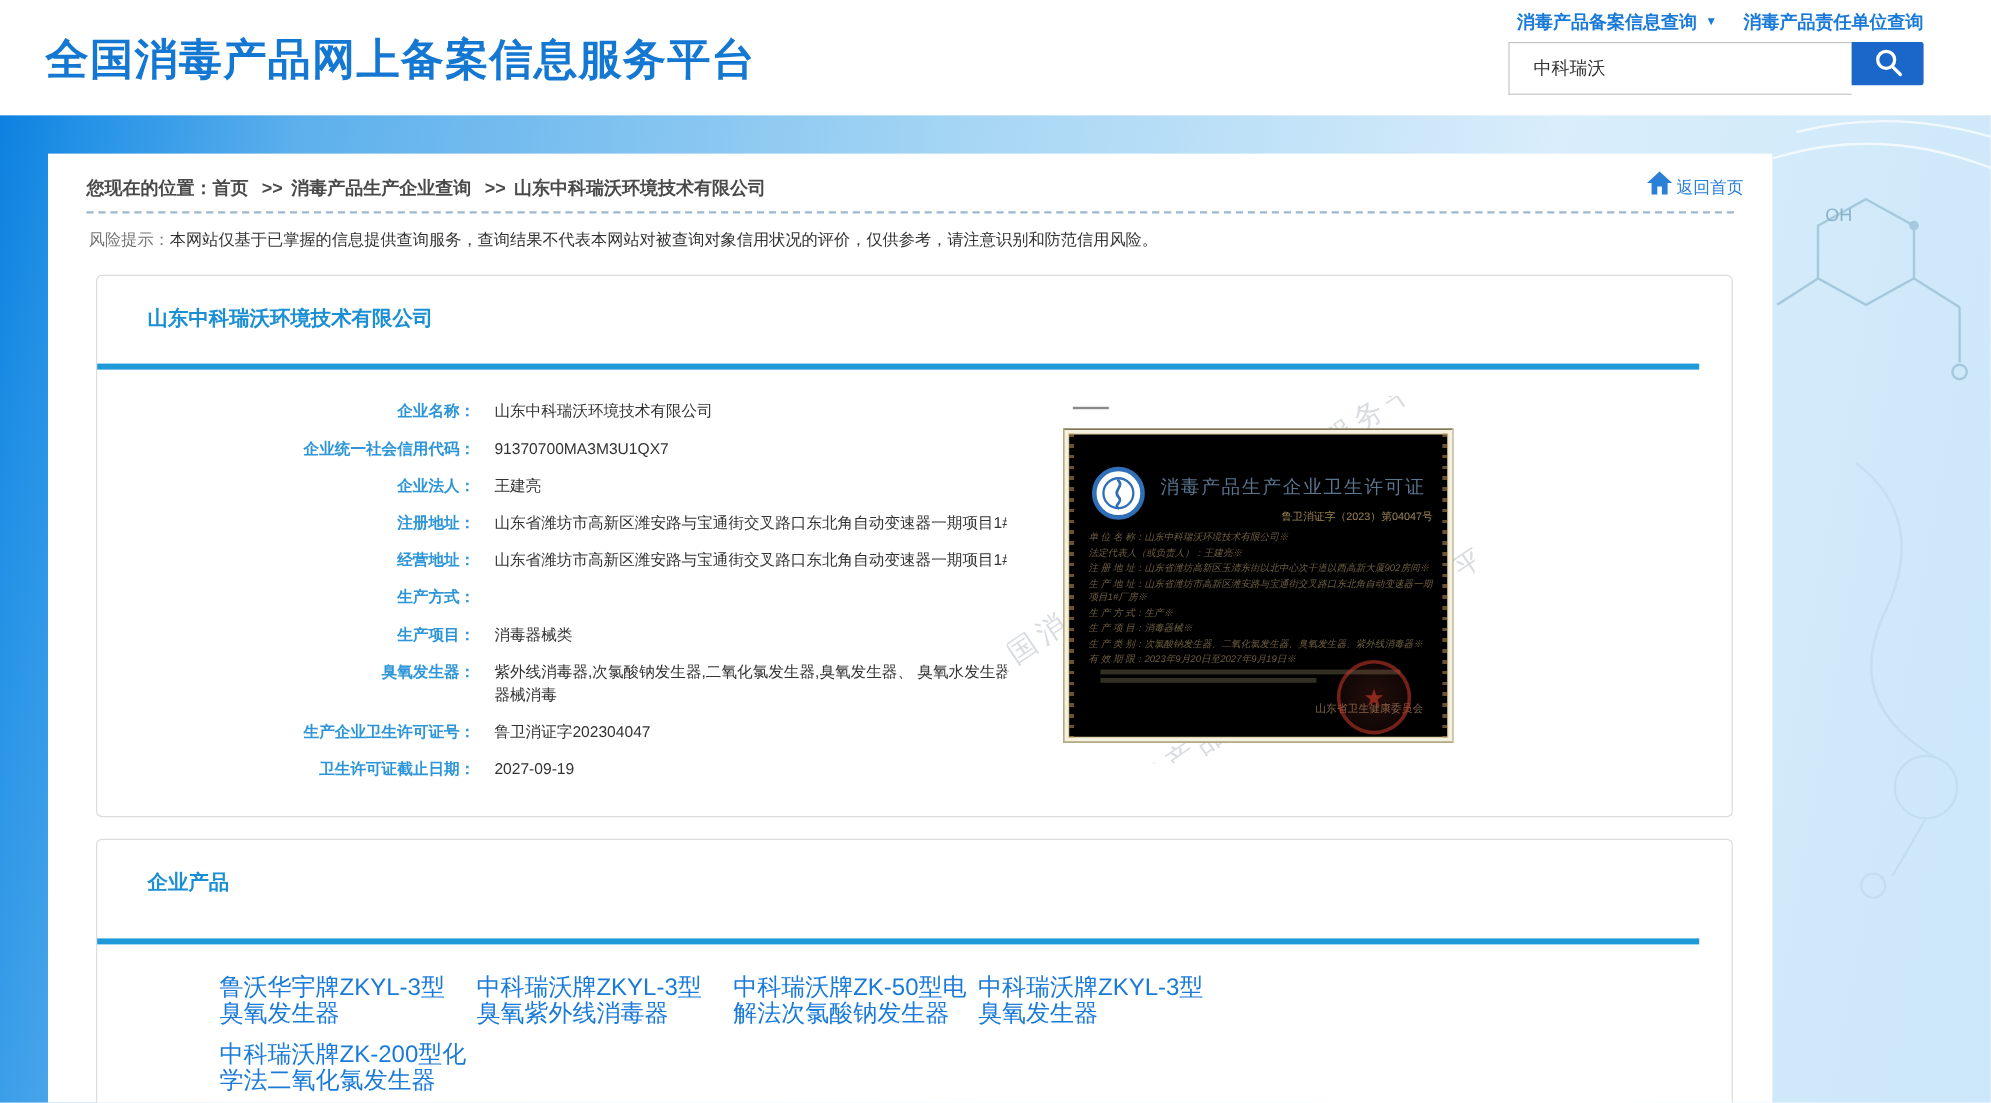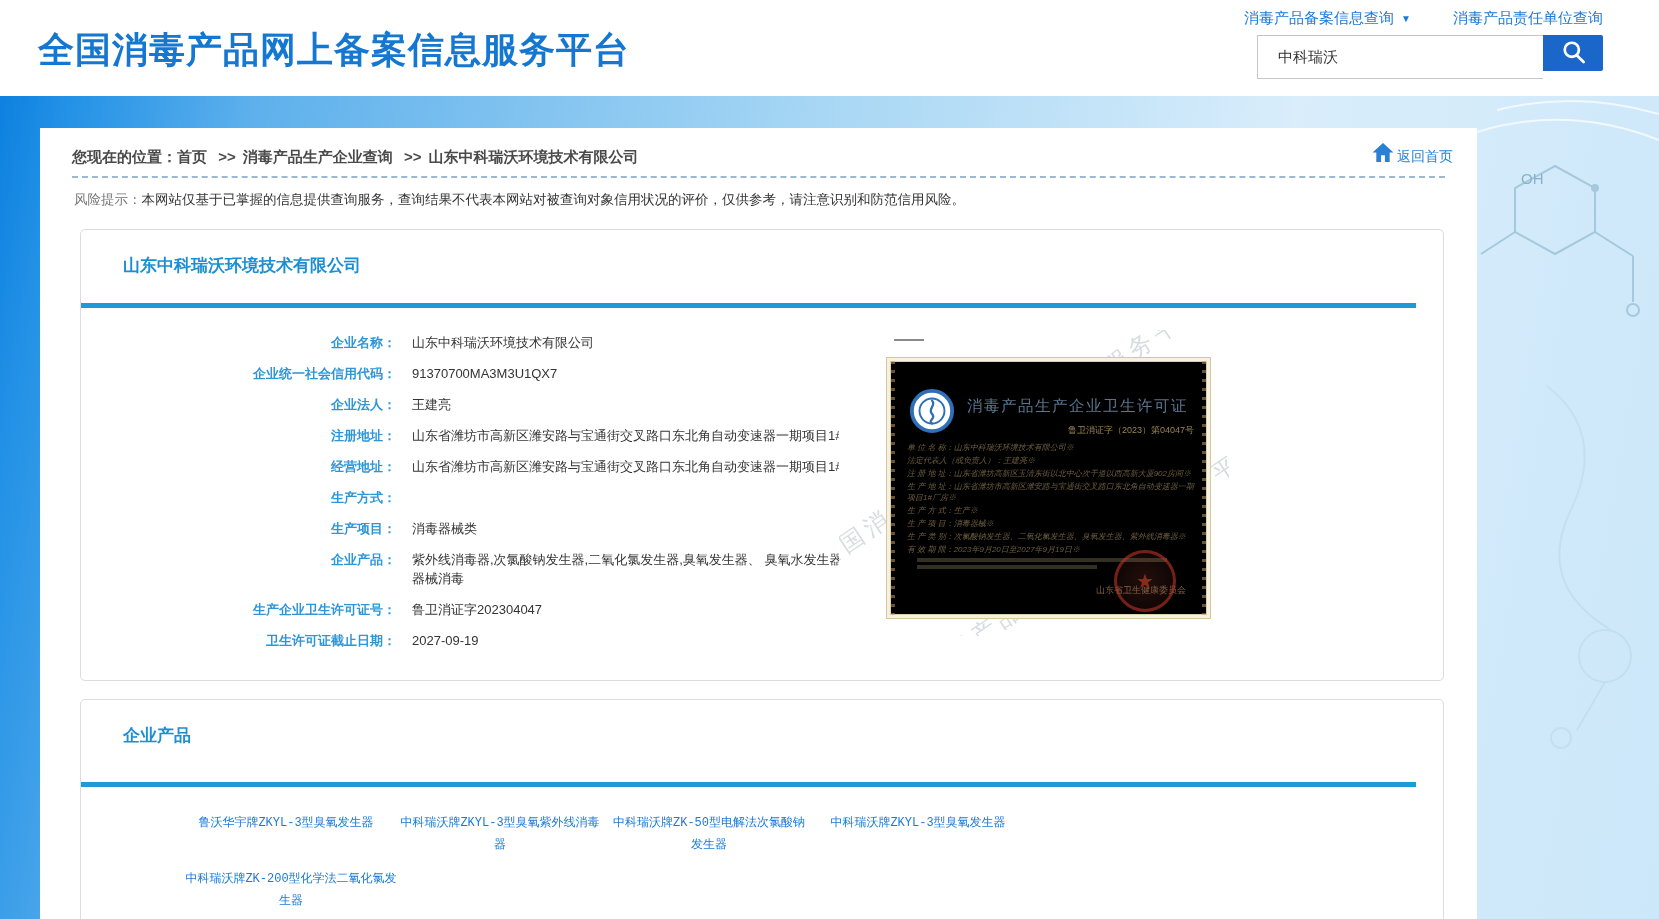--- a/index.html
+++ b/index.html
@@ -14,21 +14,21 @@
     background:linear-gradient(100deg,#0d81e0 0%,#2492e6 4%,#5db0ec 14%,#a6d6f4 45%,#d9edfb 72%,#cbe7f9 100%);
   }
   .bg-art{ position:absolute; right:0; top:96px; width:182px; height:820px; pointer-events:none; }
   
   .header{ position:absolute; top:0; left:0; width:1659px; height:96px; background:#fff; }
   .site-title{
     position:absolute; left:38px; top:26px;
     font-size:36px; font-weight:bold; color:#1478d2; letter-spacing:1px; white-space:nowrap;
   }
   .header-right{ position:absolute; right:56px; top:9px; display:flex; flex-direction:column; align-items:flex-end; gap:7px; }
-  .nav-links{ display:flex; gap:42px; font-size:15px; }
+  .nav-links{ display:flex; gap:22px; font-size:15px;font-weight:bold; }
   .nav-link{ color:#1a7ad8; cursor:pointer; display:flex; align-items:center; white-space:nowrap; }
   .caret{ font-size:10px; margin-left:7px; color:#1a7ad8; }
   .search-row{ display:flex; }
   .search-input{
     width:286px; height:44px; border:1px solid #c6c6c6; border-right:none;
     padding:0 20px; font-size:15px; color:#333; outline:none;
     font-family:"Liberation Sans", sans-serif;
   }
   .search-btn{
     width:60px; height:36px; background:#1b66c9; border:none; cursor:pointer;
@@ -95,22 +95,22 @@
   .cert-seal{
     position:absolute; right:34px; top:192px; width:62px; height:62px; border-radius:50%;
     border:3px solid rgba(200,55,40,.55);
     background:radial-gradient(circle, rgba(220,90,70,.16), rgba(220,90,70,.04));
     display:flex; align-items:center; justify-content:center;
   }
   .seal-star{ color:rgba(200,55,40,.65); font-size:20px; }
   
   .products{ position:absolute; left:102px; top:112px; width:980px; display:flex; flex-wrap:wrap; column-gap:8px; }
   .product{
-    width:206px; text-align:center; font-size:12px; line-height:22px;
-    color:#1a7ad8; cursor:pointer; margin-bottom:12px; text-decoration:none; display:block;font-family:Liberation Mono, monospace;
+    width:206px; text-align:left; font-size:20px; line-height:22px;
+    color:#1a7ad8; cursor:pointer; margin-bottom:12px; text-decoration:none; display:block;
   }
   .product:nth-child(3){ width:196px; }
   .product:nth-child(5){ width:216px; }
 </style>
 </head>
 <body>
 
 <div class="page-bg"></div>
 
 <div class="bg-art">
@@ -214,21 +214,21 @@
         </div>
       <div class="frow">
           <span class="flabel">生产方式：</span>
           <span class="fvalue"></span>
         </div>
       <div class="frow">
           <span class="flabel">生产项目：</span>
           <span class="fvalue">消毒器械类</span>
         </div>
       <div class="frow">
-          <span class="flabel">企业产品：</span>
+          <span class="flabel">臭氧发生器：</span>
           <span class="fvalue">紫外线消毒器,次氯酸钠发生器,二氧化氯发生器,臭氧发生器、 臭氧水发生器,其他器械消毒</span>
         </div>
       <div class="frow">
           <span class="flabel">生产企业卫生许可证号：</span>
           <span class="fvalue">鲁卫消证字202304047</span>
         </div>
       <div class="frow">
           <span class="flabel">卫生许可证截止日期：</span>
           <span class="fvalue">2027-09-19</span>
         </div>

